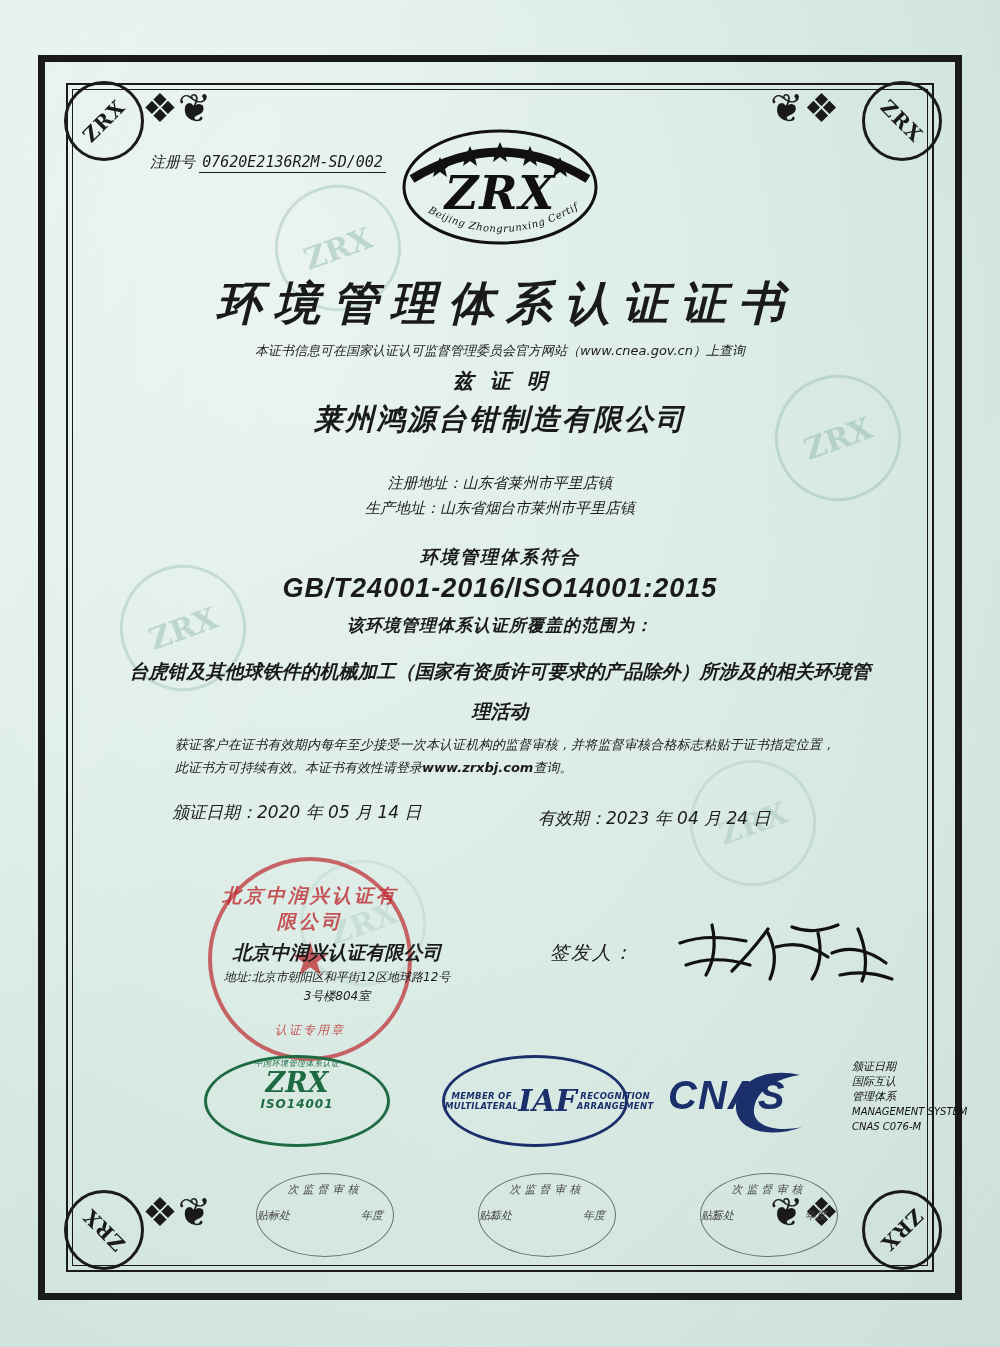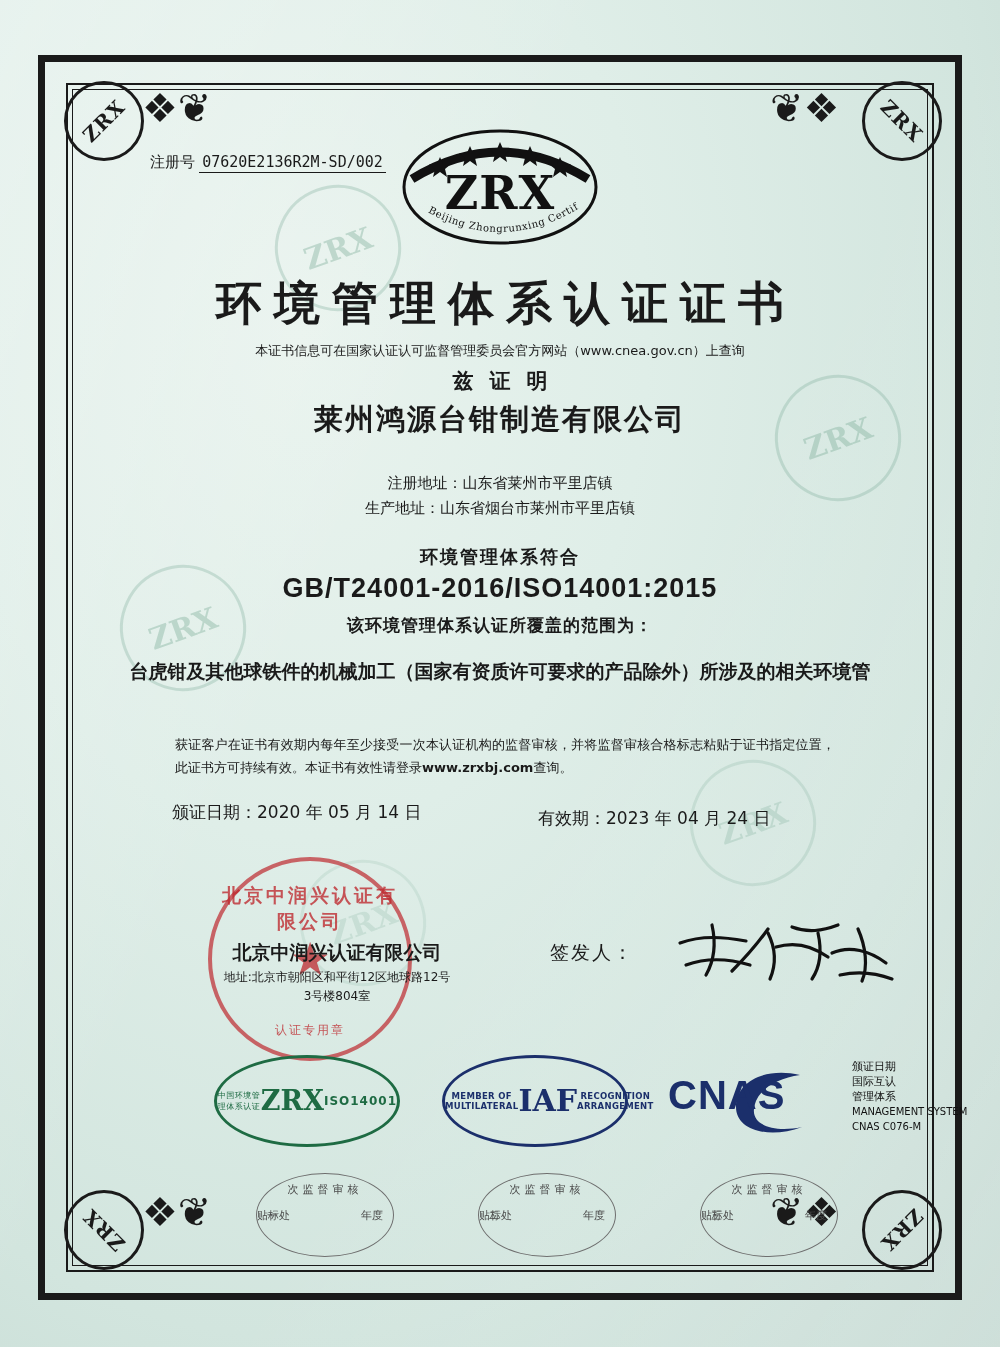--- a/index.html
+++ b/index.html
@@ -103,20 +103,21 @@
     pointer-events: none;
   }
 
   
   .content {
     position: absolute;
     left: 80px; top: 95px;
     width: 840px; height: 1165px;
     text-align: center;
     color: #1a1a1a;
+    font-style: italic;
   }
 
   .reg-no {
     position: absolute;
     left: 70px; top: 58px;
     font-size: 15px;
     font-family: "Liberation Sans", sans-serif;
   }
   .reg-no .label { font-size: 15px; }
   .reg-no .val {
@@ -295,26 +296,26 @@
 
   
   .marks {
     position: absolute;
     left: 0; top: 960px;
     width: 840px;
     height: 110px;
   }
   .mark-zrx {
     position: absolute;
-    left: 134px; top: 0;
+    left: 124px; top: 0;
     width: 180px; height: 86px;
     border: 3px solid #1e6b43;
     border-radius: 50%;
     color: #1e6b43;
-    display:flex; flex-direction:row; align-items:center; justify-content:flex-end;
+    display:flex; flex-direction:column; align-items:center; justify-content:flex-start;
   }
   .mark-zrx .m1 { font-size: 8px; letter-spacing: .5px; }
   .mark-zrx .m2 { font-size: 27px; font-weight:bold; font-family:"DejaVu Serif",serif; line-height:1.05; }
   .mark-zrx .m3 { font-size: 12px; font-weight:bold; letter-spacing:1px; }
 
   .mark-iaf {
     position: absolute;
     left: 362px; top: 0;
     width: 180px; height: 86px;
     border: 3px solid #1b2f6b;
@@ -443,20 +444,21 @@
     <div class="subnote">本证书信息可在国家认证认可监督管理委员会官方网站（www.cnea.gov.cn）上查询</div>
     <div class="zizhengming">兹证明</div>
     <div class="company">莱州鸿源台钳制造有限公司</div>
     <div class="addr1">注册地址：山东省莱州市平里店镇</div>
     <div class="addr2">生产地址：山东省烟台市莱州市平里店镇</div>
     <div class="conform">环境管理体系符合</div>
     <div class="standard">GB/T24001-2016/ISO14001:2015</div>
     <div class="scope-label">该环境管理体系认证所覆盖的范围为：</div>
     <div class="scope-text">
       <div>台虎钳及其他球铁件的机械加工（国家有资质许可要求的产品除外）所涉及的相关环境管</div>
+      <div>理活动</div>
     </div>
 
     <div class="notice">
       <span>获证客户在证书有效期内每年至少接受一次本认证机构的监督审核，并将监督审核合格标志粘贴于证书指定位置，此证书方可持续有效。本证书有效性请登录</span><b>www.zrxbj.com</b><span>查询。</span>
     </div>
 
     <div class="issue-date">
       <span>颁证日期：</span><span>2020 年 05 月 14 日</span>
     </div>
     <div class="valid-date">

